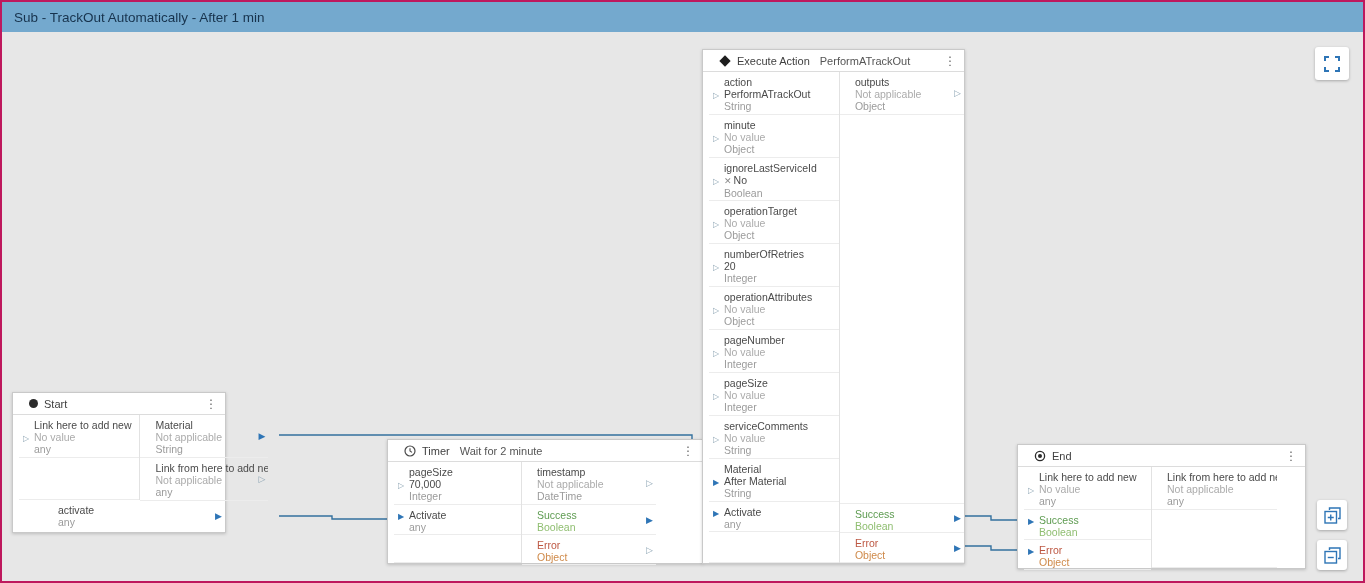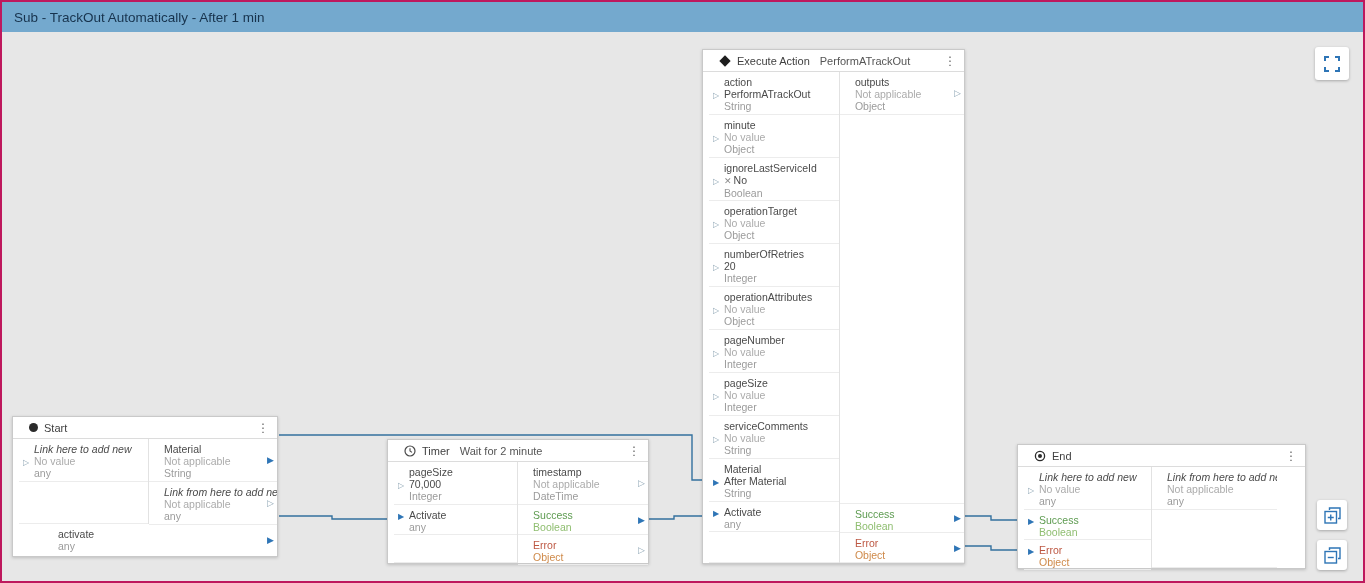--- a/index.html
+++ b/index.html
@@ -19,21 +19,21 @@
   .ncol.first { border-right:1px solid #e2e2e2;margin-left:6px; }
   .cell { border-bottom:1px solid #ececec; padding:4px 8px 2px 15px; position:relative; font-size:10.5px; overflow:hidden; }
   .h3 { height:43px; flex:0 0 43px; }
   .h2 { height:30px; flex:0 0 30px; }
   .filler { flex:1; }
   .spacer { flex:1; }
   .pname { line-height:12px; color:#4a4a4a; white-space:nowrap; }
   .pvalue { line-height:12px; color:#4a4a4a; white-space:nowrap; }
   .ptype { line-height:12px; color:#9b9b9b; white-space:nowrap; }
   .muted { color:#ababab; }
-  .ital { font-style:italic; }
+  .ital { }
   .succ .pname { color:#5d9b50; } .succ .ptype { color:#8fbe70; }
   .err .pname { color:#bd5742; } .err .ptype { color:#cf8a4a; }
   .arr { display:inline-block; width:8px; margin-left:-11px; margin-right:3px; font-size:8px; line-height:8px; }
   .arr.f { color:#2e75b6; } .arr.o { color:#8fa6b5; }
   .port-r { position:absolute; right:3px; top:50%; transform:translateY(-50%); font-size:9px; line-height:9px; }
   .port-r.f { color:#2e75b6; } .port-r.o { color:#8fa6b5; }
   .cross { color:#8a8a8a; font-size:9px; margin-right:2px; }
   .nfoot { border-top:0; }
   .nfoot .cell { border-bottom:0; }
   .pad45 { padding-left:45px; }
@@ -55,21 +55,21 @@
   </div>
 
   <svg class="wires" viewBox="0 0 1365 583">
     <path d="M277 433 H690 V478 H703" fill="none" stroke="#34719f" stroke-width="1.4"></path>
     <path d="M277 514 H330 V517 H388" fill="none" stroke="#34719f" stroke-width="1.4"></path>
     <path d="M647 517 H672 V514 H702" fill="none" stroke="#34719f" stroke-width="1.4"></path>
     <path d="M963 514 H989 V518 H1019" fill="none" stroke="#34719f" stroke-width="1.4"></path>
     <path d="M963 544 H989 V548 H1019" fill="none" stroke="#34719f" stroke-width="1.4"></path>
   </svg>
 
-  <div class="node" style="left:10px;top:414px;width:266px;height:141px">
+  <div class="node" style="left:10px;top:390px;width:214px;height:141px">
     <div class="nhead">
       <span class="ic-start"></span>
       <span class="ntitle">Start</span>
       <span class="kebab">⋮</span>
     </div>
     <div class="nbody">
       <div class="ncol first" style="width:137px">
         <div class="cell h3">
           <div class="pname ital">Link here to add new</div>
           <div class="pvalue"><span class="arr o">▷</span><span class="muted">No value</span></div>
@@ -94,21 +94,21 @@
     </div>
     <div class="nfoot">
       <div class="cell h2 pad45" style="height:32px">
         <div class="pname">activate</div>
         <div class="ptype">any</div>
         <span class="port-r f">▶</span>
       </div>
     </div>
   </div>
 
-  <div class="node" style="left:385px;top:437px;width:262px;height:125px">
+  <div class="node" style="left:385px;top:437px;width:316px;height:125px">
     <div class="nhead">
       <svg width="12" height="12" viewBox="0 0 12 12">
         <circle cx="6" cy="6" r="5" fill="none" stroke="#4a4a4a" stroke-width="1.2"></circle>
         <path d="M6 3.2 V6 L8 7.4" fill="none" stroke="#4a4a4a" stroke-width="1.1"></path>
       </svg>
       <span class="ntitle">Timer</span>
       <span class="nsub">Wait for 2 minute</span>
       <span class="kebab">⋮</span>
     </div>
     <div class="nbody">

